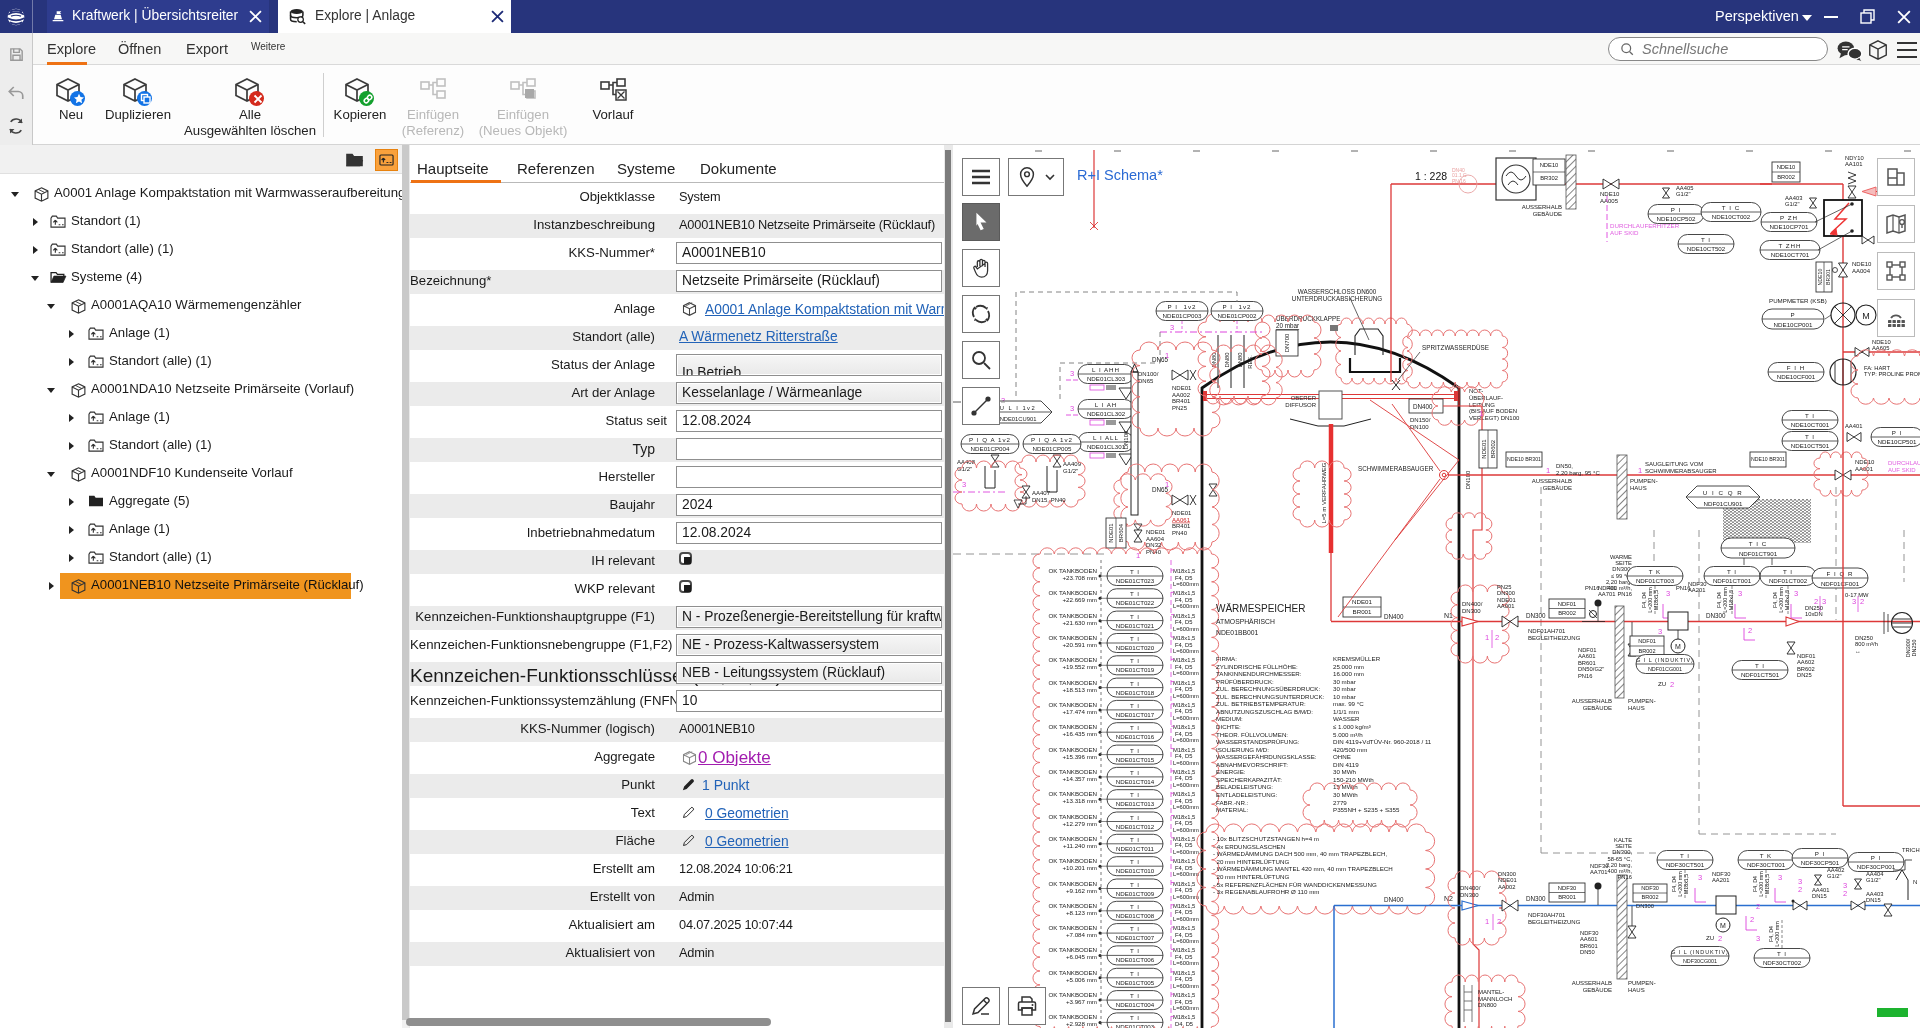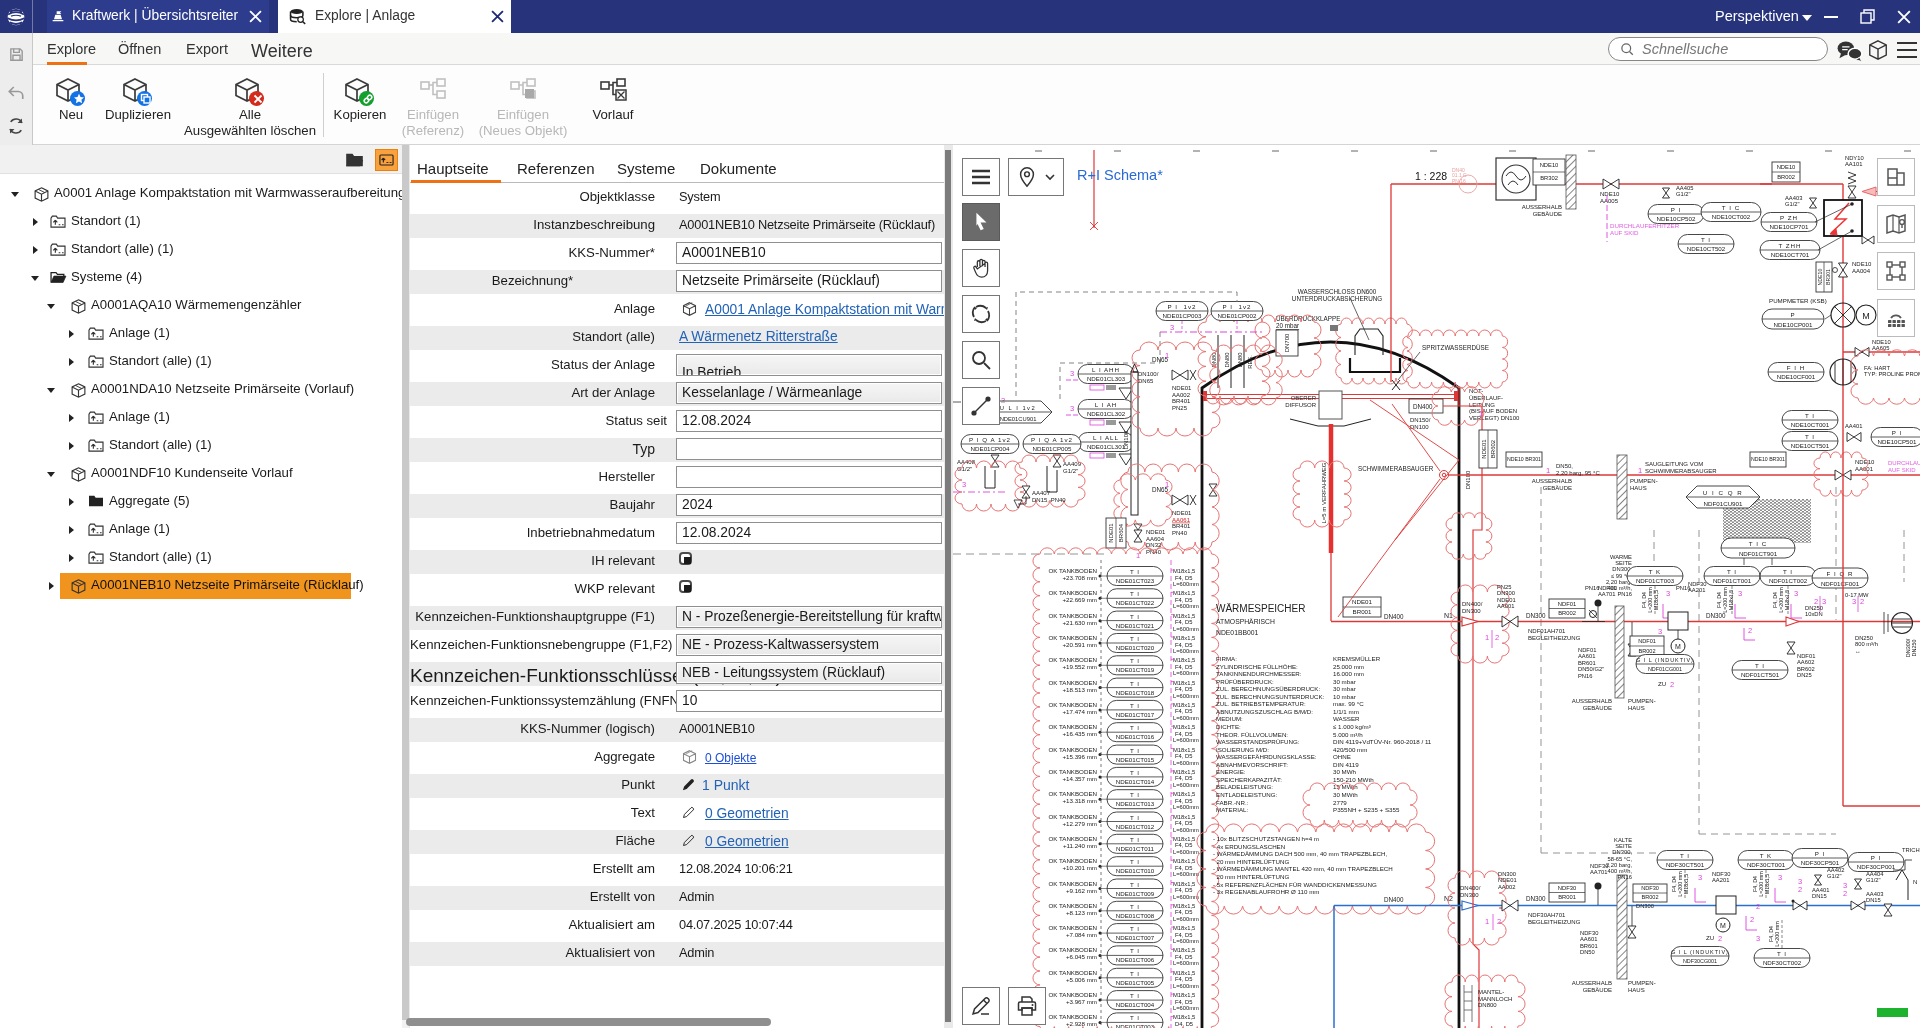--- a/index.html
+++ b/index.html
@@ -46,21 +46,21 @@
     <path d="M4 4V1h10v10h-3" fill="none" stroke="#fff" stroke-width="1.4"></path>
   </svg>
 <svg width="14" height="14" viewBox="0 0 12 12" style="position:absolute;left:1897px;top:10px">
     <path d="M1 1l10 10M11 1L1 11" stroke="#fff" stroke-width="1.6"></path>
   </svg>
 
 <div style="position:absolute;left:33px;top:33px;width:1887px;height:32px;background:#f7f7f6;border-bottom:1px solid #d9d9d9"></div>
 <div style="position:absolute;left:47px;top:41px;font-size:14.5px;color:#333">Explore</div>
 <div style="position:absolute;left:118px;top:41px;font-size:14.5px;color:#333">Öffnen</div>
 <div style="position:absolute;left:186px;top:41px;font-size:14.5px;color:#333">Export</div>
-<div style="position:absolute;left:251px;top:41px;font-size:18px;color:#333">Weitere</div>
+<div style="position:absolute;left:251px;top:41px;font-size:10px;color:#333">Weitere</div>
 <div style="position:absolute;left:47px;top:62px;width:40px;height:3px;background:#ee7214"></div>
 <div style="position:absolute;left:1608px;top:37px;width:220px;height:24px;border:1px solid #888;border-radius:12px;background:#fff"></div>
 <svg width="15" height="15" viewBox="0 0 24 24" style="position:absolute;left:1620px;top:42px">
     <circle cx="10" cy="10" r="7" fill="none" stroke="#666" stroke-width="2"></circle>
     <path d="M15.5 15.5l5 5" stroke="#666" stroke-width="2"></path>
   </svg>
 <div style="position:absolute;left:1642px;top:41px;font-size:14.5px;color:#777;font-style:italic">Schnellsuche</div>
 <svg width="27" height="22" viewBox="0 0 28 24" style="position:absolute;left:1836px;top:40px">
     <ellipse cx="10" cy="9" rx="9" ry="7.5" fill="#333"></ellipse>
     <path d="M5 14l-2 6 7-4z" fill="#333"></path>
@@ -303,21 +303,21 @@
 <div style="position:absolute;left:0;top:37px;width:534px;height:1px;background:#b9b9b9"></div>
 <div style="position:absolute;left:1px;top:35px;width:90px;height:3px;background:#ee7214"></div>
 <div style="position:absolute;left:0;top:44px;width:245px;text-align:right;font-size:13.2px;color:#1a1a1a;white-space:nowrap">Objektklasse</div>
     <div style="position:absolute;left:269px;top:44px;font-size:12.8px;letter-spacing:-0.2px;color:#1a1a1a;white-space:nowrap">System</div>
     <div style="position:absolute;left:0;top:69px;width:534px;height:24px;background:#ebebeb"></div>
     <div style="position:absolute;left:0;top:72px;width:245px;text-align:right;font-size:13.2px;color:#1a1a1a;white-space:nowrap">Instanzbeschreibung</div>
     <div style="position:absolute;left:269px;top:72px;font-size:12.8px;letter-spacing:-0.2px;color:#1a1a1a;white-space:nowrap">A0001NEB10 Netzseite Primärseite (Rücklauf)</div>
     <div style="position:absolute;left:0;top:100px;width:245px;text-align:right;font-size:13.2px;color:#1a1a1a;white-space:nowrap">KKS-Nummer*</div>
     <div style="position:absolute;left:266px;top:97px;width:266px;height:22px;border:1px solid #8f8f8f;background:#fff;font-size:13.8px;color:#1a1a1a;padding:2px 0 0 5px;white-space:nowrap;overflow:hidden">A0001NEB10</div>
     <div style="position:absolute;left:0;top:125px;width:534px;height:24px;background:#ebebeb"></div>
-    <div style="position:absolute;left:0;top:128px;width:245px;text-align:center;font-size:13.2px;color:#1a1a1a;white-space:nowrap">Bezeichnung*</div>
+    <div style="position:absolute;left:0;top:128px;width:245px;text-align:left;font-size:13.2px;color:#1a1a1a;white-space:nowrap">Bezeichnung*</div>
     <div style="position:absolute;left:266px;top:125px;width:266px;height:22px;border:1px solid #8f8f8f;background:#fff;font-size:13.8px;color:#1a1a1a;padding:2px 0 0 5px;white-space:nowrap;overflow:hidden">Netzseite Primärseite (Rücklauf)</div>
     <div style="position:absolute;left:0;top:156px;width:245px;text-align:right;font-size:13.2px;color:#1a1a1a;white-space:nowrap">Anlage</div>
     <div style="position:absolute;left:271px;top:155px;white-space:nowrap;overflow:hidden;width:263px"><span style="line-height:0"><svg width="17" height="16" viewBox="0 0 24 24" style="vertical-align:-3px">
           <path d="M12 2.5l9 4.5v10l-9 4.5L3 17V7z M3 7l9 4.5L21 7 M12 11.5V21.5" fill="none" stroke="#444" stroke-width="1.6"></path>
           <path d="M16 2.5l-9 4.7" fill="none" stroke="#444" stroke-width="1.2"></path>
         </svg></span><span style="font-size:13.8px;color:#2263b8;text-decoration:underline;margin-left:7px">A0001 Anlage Kompaktstation mit Warmwass</span></div>
     <div style="position:absolute;left:0;top:181px;width:534px;height:24px;background:#ebebeb"></div>
     <div style="position:absolute;left:0;top:184px;width:245px;text-align:right;font-size:13.2px;color:#1a1a1a;white-space:nowrap">Standort (alle)</div>
     <div style="position:absolute;left:269px;top:184px;font-size:13.8px;color:#2263b8;text-decoration:underline;white-space:nowrap;max-width:265px;overflow:hidden">A Wärmenetz Ritterstraße</div>
     <div style="position:absolute;left:0;top:212px;width:245px;text-align:right;font-size:13.2px;color:#1a1a1a;white-space:nowrap">Status der Anlage</div>
@@ -354,21 +354,21 @@
     <div style="position:absolute;left:266px;top:517px;width:266px;height:22px;border:1px solid #8f8f8f;background:linear-gradient(#f6f6f6,#e9e9e9);box-shadow:inset 0 0 0 1px #fff;font-size:13.8px;color:#1a1a1a;padding:2px 0 0 5px;white-space:nowrap;overflow:hidden">NEB - Leitungssystem (Rücklauf)</div>
     <div style="position:absolute;left:0;top:548px;width:245px;text-align:right;font-size:13.2px;color:#1a1a1a;white-space:nowrap">Kennzeichen-Funktionssystemzählung (FNFN)</div>
     <div style="position:absolute;left:266px;top:545px;width:266px;height:22px;border:1px solid #8f8f8f;background:#fff;font-size:13.8px;color:#1a1a1a;padding:2px 0 0 5px;white-space:nowrap;overflow:hidden">10</div>
     <div style="position:absolute;left:0;top:573px;width:534px;height:24px;background:#ebebeb"></div>
     <div style="position:absolute;left:0;top:576px;width:245px;text-align:right;font-size:13.2px;color:#1a1a1a;white-space:nowrap">KKS-Nummer (logisch)</div>
     <div style="position:absolute;left:269px;top:576px;font-size:12.8px;letter-spacing:-0.2px;color:#1a1a1a;white-space:nowrap">A0001NEB10</div>
     <div style="position:absolute;left:0;top:604px;width:245px;text-align:right;font-size:13.2px;color:#1a1a1a;white-space:nowrap">Aggregate</div>
     <div style="position:absolute;left:271px;top:603px;white-space:nowrap"><span style="line-height:0"><svg width="17" height="16" viewBox="0 0 24 24" style="vertical-align:-3px">
           <path d="M12 2.5l9 4.5v10l-9 4.5L3 17V7z M3 7l9 4.5L21 7 M12 11.5V21.5" fill="none" stroke="#888" stroke-width="1.6"></path>
           <path d="M16 2.5l-9 4.7" fill="none" stroke="#888" stroke-width="1.2"></path>
-        </svg></span><span style="font-size:12px;color:#1d4ed8;text-decoration:underline;margin-left:7px">0 Objekte</span></div>
+        </svg></span><span style="font-size:17px;color:#a21caf;text-decoration:underline;">0 Objekte</span></div>
     <div style="position:absolute;left:0;top:629px;width:534px;height:24px;background:#ebebeb"></div>
     <div style="position:absolute;left:0;top:632px;width:245px;text-align:right;font-size:13.2px;color:#1a1a1a;white-space:nowrap">Punkt</div>
     <div style="position:absolute;left:271px;top:631px;white-space:nowrap"><svg width="15" height="15" viewBox="0 0 24 24" style="vertical-align:-2px">
         <path d="M3 21l2-6L16 4a2.4 2.4 0 0 1 3.4 0l.6.6a2.4 2.4 0 0 1 0 3.4L9 19l-6 2z" fill="#222"></path>
       </svg><span style="font-size:14px;color:#2263b8;margin-left:6px">1 Punkt</span></div>
     <div style="position:absolute;left:0;top:660px;width:245px;text-align:right;font-size:13.2px;color:#1a1a1a;white-space:nowrap">Text</div>
     <div style="position:absolute;left:271px;top:659px;white-space:nowrap"><svg width="15" height="15" viewBox="0 0 24 24" style="vertical-align:-2px">
         <path d="M4 20l1.5-5L16 4.5a2 2 0 0 1 2.9 0l.6.6a2 2 0 0 1 0 2.9L9 18.5 4 20z" fill="none" stroke="#222" stroke-width="1.5"></path>
       </svg><span style="font-size:13.8px;color:#2263b8;text-decoration:underline;margin-left:9px">0 Geometrien</span></div>
     <div style="position:absolute;left:0;top:685px;width:534px;height:24px;background:#ebebeb"></div>

